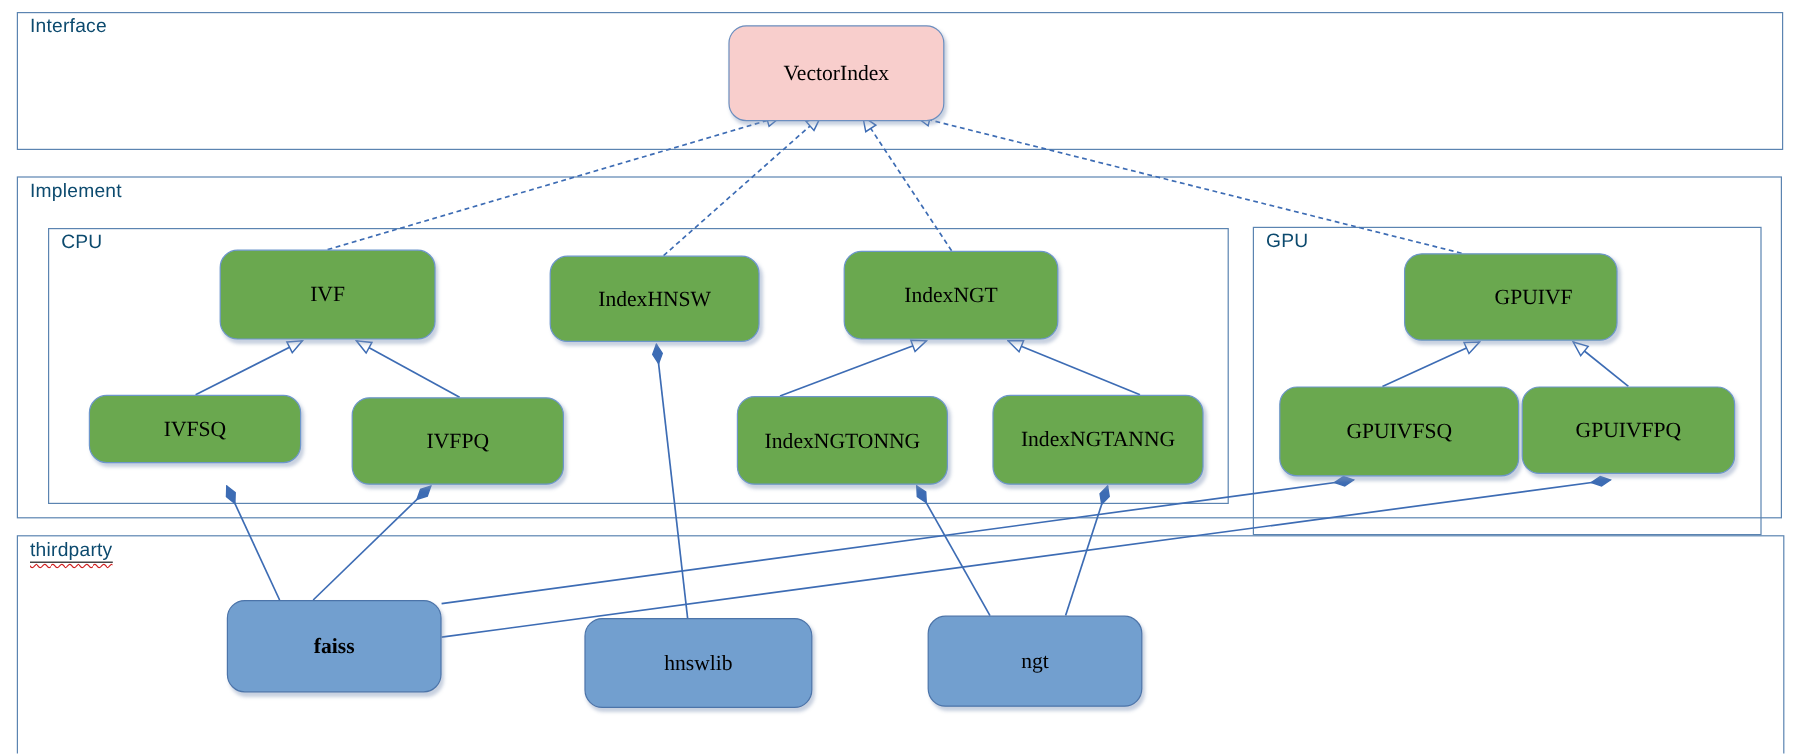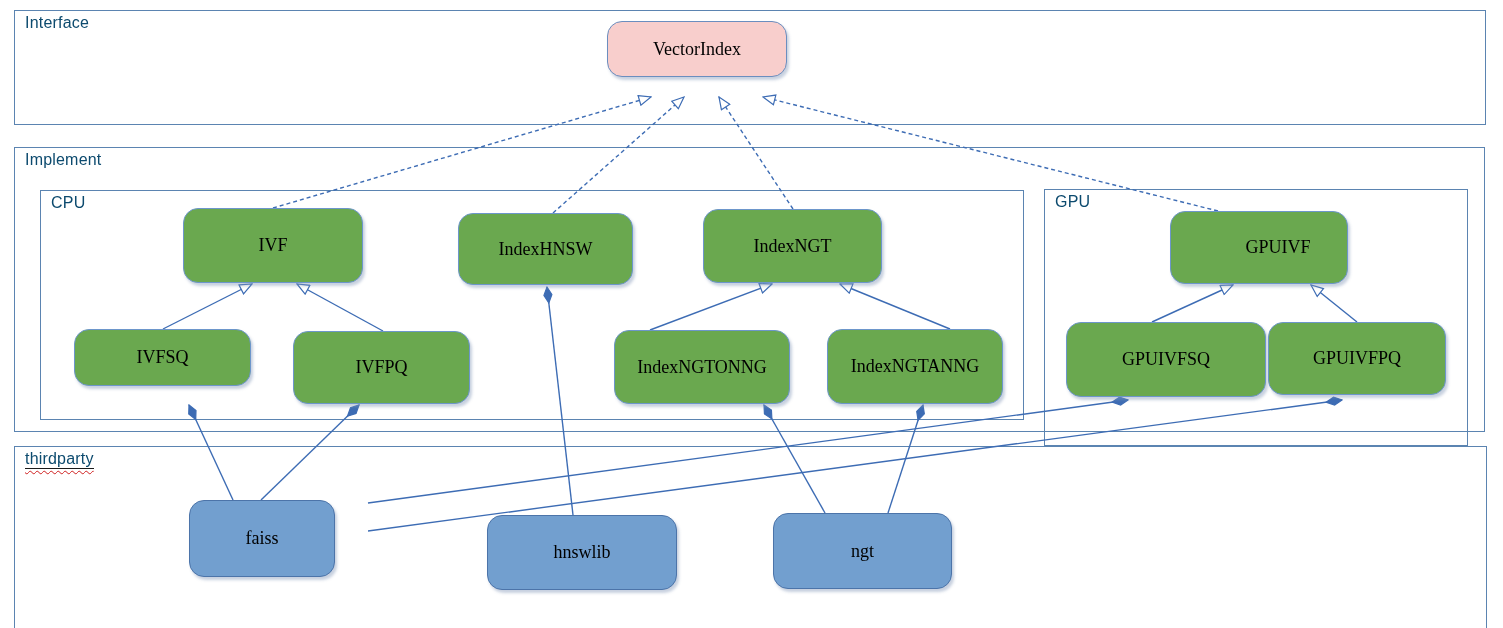--- a/index.html
+++ b/index.html
@@ -75,21 +75,21 @@
       <line x1="1152" y1="322" x2="1233" y2="285" class="edge generalization" marker-end="url(#tri)"></line>
       <line x1="1357" y1="322" x2="1311" y2="285" class="edge generalization" marker-end="url(#tri)"></line>
       <line x1="189" y1="405" x2="233" y2="500" class="edge aggregation" marker-start="url(#dia)"></line>
       <line x1="359" y1="405" x2="261" y2="500" class="edge aggregation" marker-start="url(#dia)"></line>
       <line x1="547" y1="287" x2="573" y2="515" class="edge aggregation" marker-start="url(#dia)"></line>
       <line x1="764" y1="405" x2="825" y2="513" class="edge aggregation" marker-start="url(#dia)"></line>
       <line x1="923" y1="405" x2="888" y2="513" class="edge aggregation" marker-start="url(#dia)"></line>
       <line x1="1128" y1="400" x2="368" y2="503" class="edge aggregation" marker-start="url(#dia)"></line>
       <line x1="1342" y1="400" x2="368" y2="531" class="edge aggregation" marker-start="url(#dia)"></line>
     </svg>
-    <div class="node interface" style="left: 607px; top: 21px; width: 180px; height: 56px;">
+    <div class="node interface" style="left: 607px; top: 21px; width: 180px; height: 80px;">
       <span>VectorIndex</span>
     </div>
     <div class="node cpu" style="left: 183px; top: 208px; width: 180px; height: 75px; justify-content: center;">
       <span>IVF</span>
     </div>
     <div class="node cpu" style="left: 458px; top: 213px; width: 175px; height: 72px;">
       <span>IndexHNSW</span>
     </div>
     <div class="node cpu" style="left: 703px; top: 209px; width: 179px; height: 74px;">
       <span>IndexNGT</span>
@@ -108,21 +108,21 @@
     </div>
     <div class="node gpu" style="left: 1170px; top: 211px; width: 178px; height: 73px; padding-left: 38px;">
       <span>GPUIVF</span>
     </div>
     <div class="node gpu" style="left: 1066px; top: 322px; width: 200px; height: 75px;">
       <span>GPUIVFSQ</span>
     </div>
     <div class="node gpu" style="left: 1268px; top: 322px; width: 178px; height: 73px; border-radius: 15px;">
       <span>GPUIVFPQ</span>
     </div>
-    <div class="node lib" style="left: 189px; top: 500px; width: 146px; height: 77px;">
+    <div class="node lib" style="left: 189px; top: 500px; width: 179px; height: 77px; font-weight: bold;">
       <span>faiss</span>
     </div>
     <div class="node lib" style="left: 487px; top: 515px; width: 190px; height: 75px;">
       <span>hnswlib</span>
     </div>
     <div class="node lib" style="left: 773px; top: 513px; width: 179px; height: 76px;">
       <span>ngt</span>
     </div>
   </div>
 

